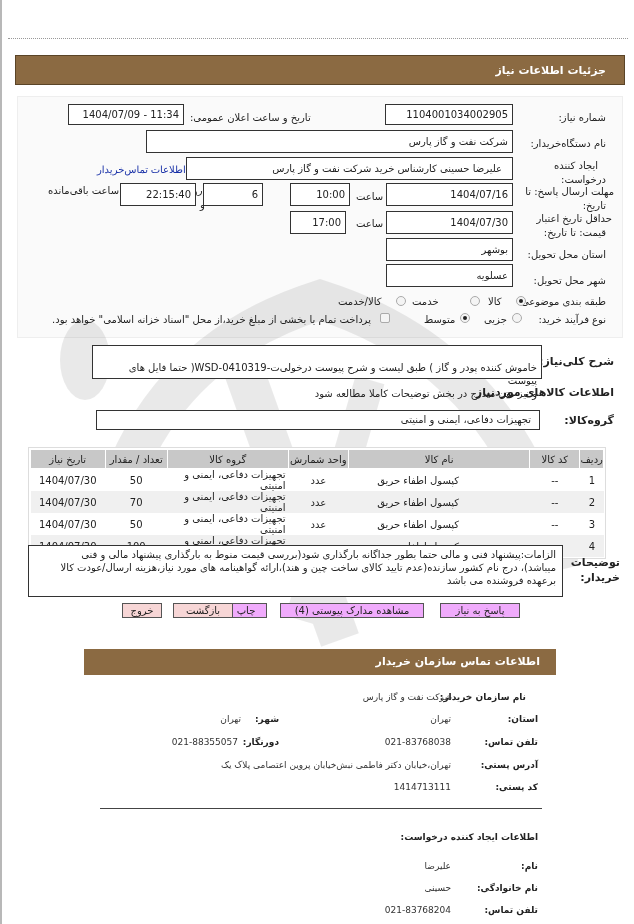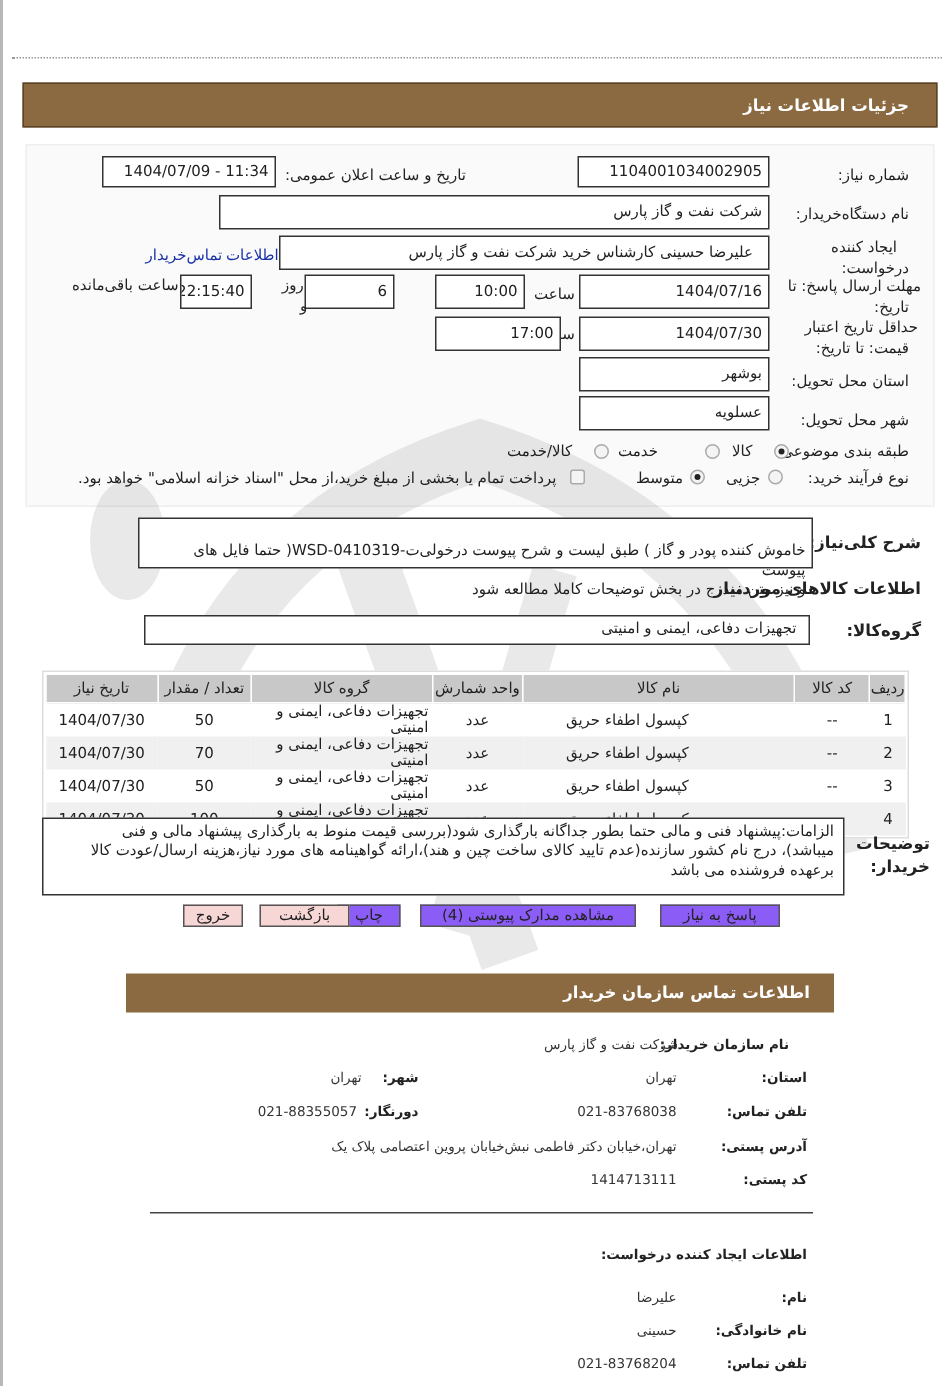--- a/index.html
+++ b/index.html
@@ -71,21 +71,21 @@
 
     .notes-box {
       position: absolute; left: 28px; top: 545px; width: 535px; height: 52px;
       border: 1px solid #333; background: #fff; font-size: 10px; line-height: 13px; padding: 2px 6px;
     }
 
     .btn {
       position: absolute; height: 15px; border: 1px solid #555; font-size: 10px;
       display: flex; align-items: center; justify-content: center; cursor: pointer; white-space: nowrap;
     }
-    .btn.green { background: #8b5cf6; }
+    .btn.green { background: #f0abfc; }
     .btn.red { background: #f7d6d6; }
 
     .header-bar2 {
       position: absolute; left: 84px; top: 649px; width: 472px; height: 26px;
       background: #8b6a42; color: #fff; font-size: 11px; font-weight: bold;
       padding-right: 16px; line-height: 26px;
     }
     .contact-lbl { position: absolute; font-size: 9px; font-weight: bold; color: #222; white-space: nowrap; }
     .contact-val { position: absolute; font-size: 9px; color: #333; white-space: nowrap; }
     .hr { position: absolute; left: 100px; width: 442px; top: 808px; border-top: 1px solid #444; }
@@ -121,28 +121,28 @@
 <div class="link" style="left:97px; top:164px;">اطلاعات تماس‌خریدار</div>
 
 <div class="lbl" style="right:20px; top:186px;">مهلت ارسال پاسخ: تا</div>
 <div class="lbl" style="right:28px; top:200px;">تاریخ:</div>
 <div class="box ltr" style="left:386px; top:183px; width:127px; height:23px;">1404/07/16</div>
 <div class="lbl" style="left:356px; top:191px;">ساعت</div>
 <div class="box ltr" style="left:290px; top:183px; width:60px; height:23px;">10:00</div>
 <div class="box ltr" style="left:203px; top:183px; width:60px; height:23px;">6</div>
 <div class="lbl" style="left:188px; top:185px;">روز</div>
 <div class="lbl" style="left:200px; top:199px;">و</div>
-<div class="box ltr" style="left:120px; top:183px; width:48px; height:23px;">22:15:40</div>
+<div class="box ltr" style="left:120px; top:183px; width:76px; height:23px;">22:15:40</div>
 <div class="lbl" style="left:48px; top:185px;">ساعت باقی‌مانده</div>
 
 <div class="lbl" style="right:22px; top:213px;">حداقل  تاریخ  اعتبار</div>
 <div class="lbl" style="right:28px; top:227px;">قیمت: تا تاریخ:</div>
 <div class="box ltr" style="left:386px; top:211px; width:127px; height:23px;">1404/07/30</div>
 <div class="lbl" style="left:356px; top:218px;">ساعت</div>
-<div class="box ltr" style="left:290px; top:211px; width:84px; height:23px;">17:00</div>
+<div class="box ltr" style="left:290px; top:211px; width:56px; height:23px;">17:00</div>
 
 <div class="lbl" style="right:28px; top:249px;">استان محل تحویل:</div>
 <div class="box" style="left:386px; top:238px; width:127px; height:23px;">بوشهر</div>
 
 <div class="lbl" style="right:28px; top:275px;">شهر محل تحویل:</div>
 <div class="box" style="left:386px; top:264px; width:127px; height:23px;">عسلویه</div>
 
 <div class="lbl" style="right:28px; top:296px;">طبقه بندی موضوعی:</div>
 <div class="radio on" style="left:516px; top:296px;"></div>
 <div class="lbl" style="left:488px; top:296px;">کالا</div>

